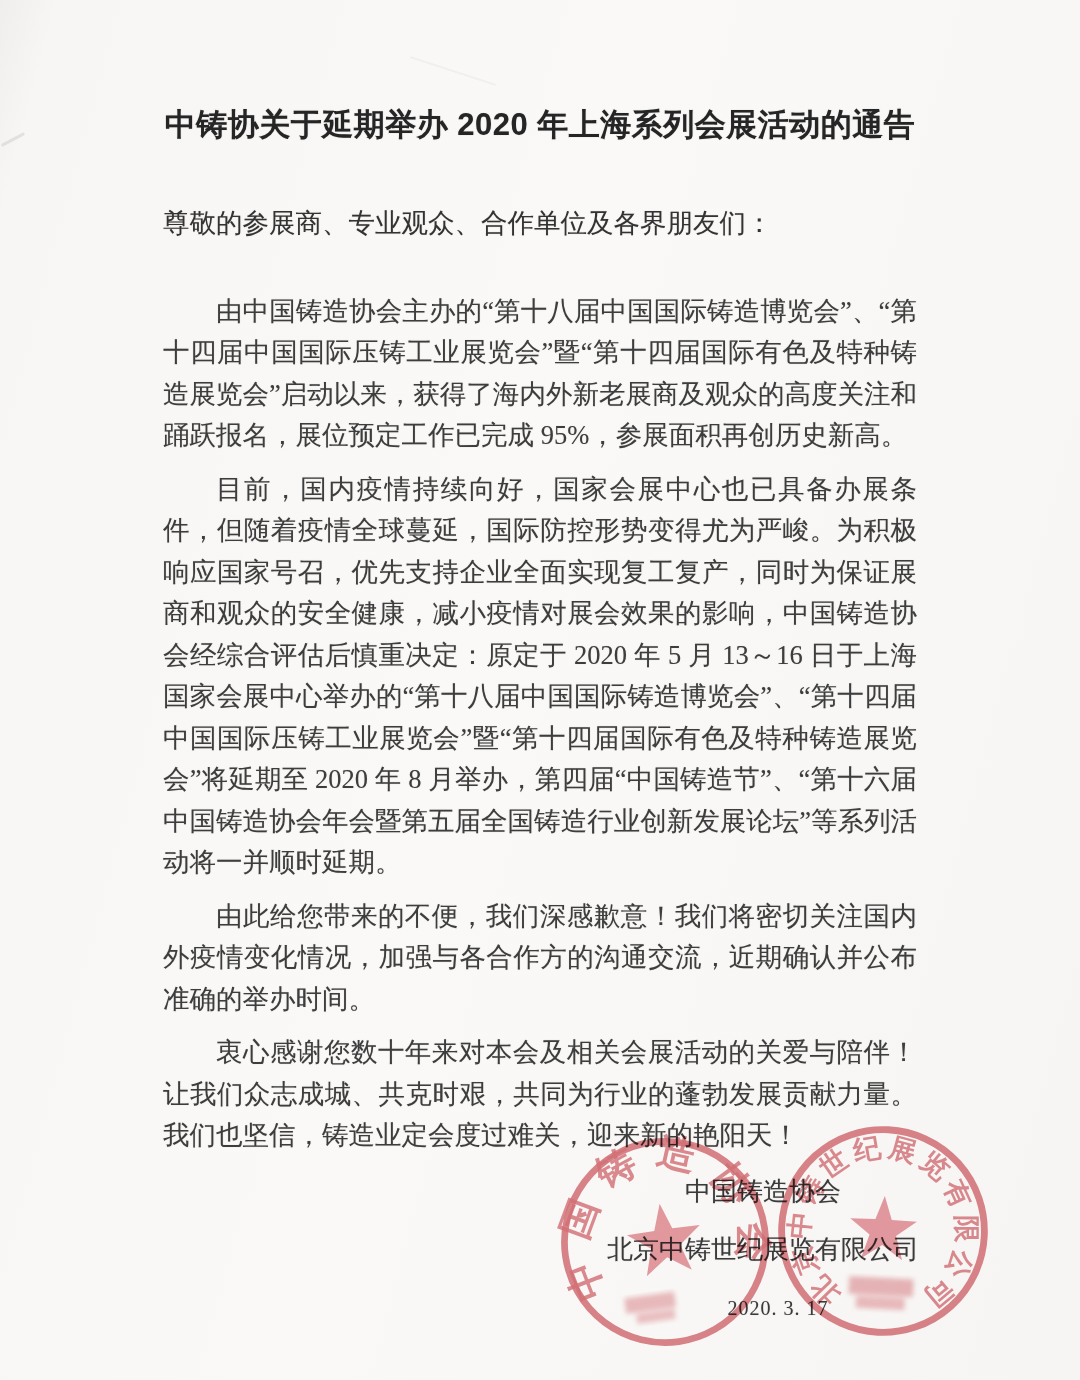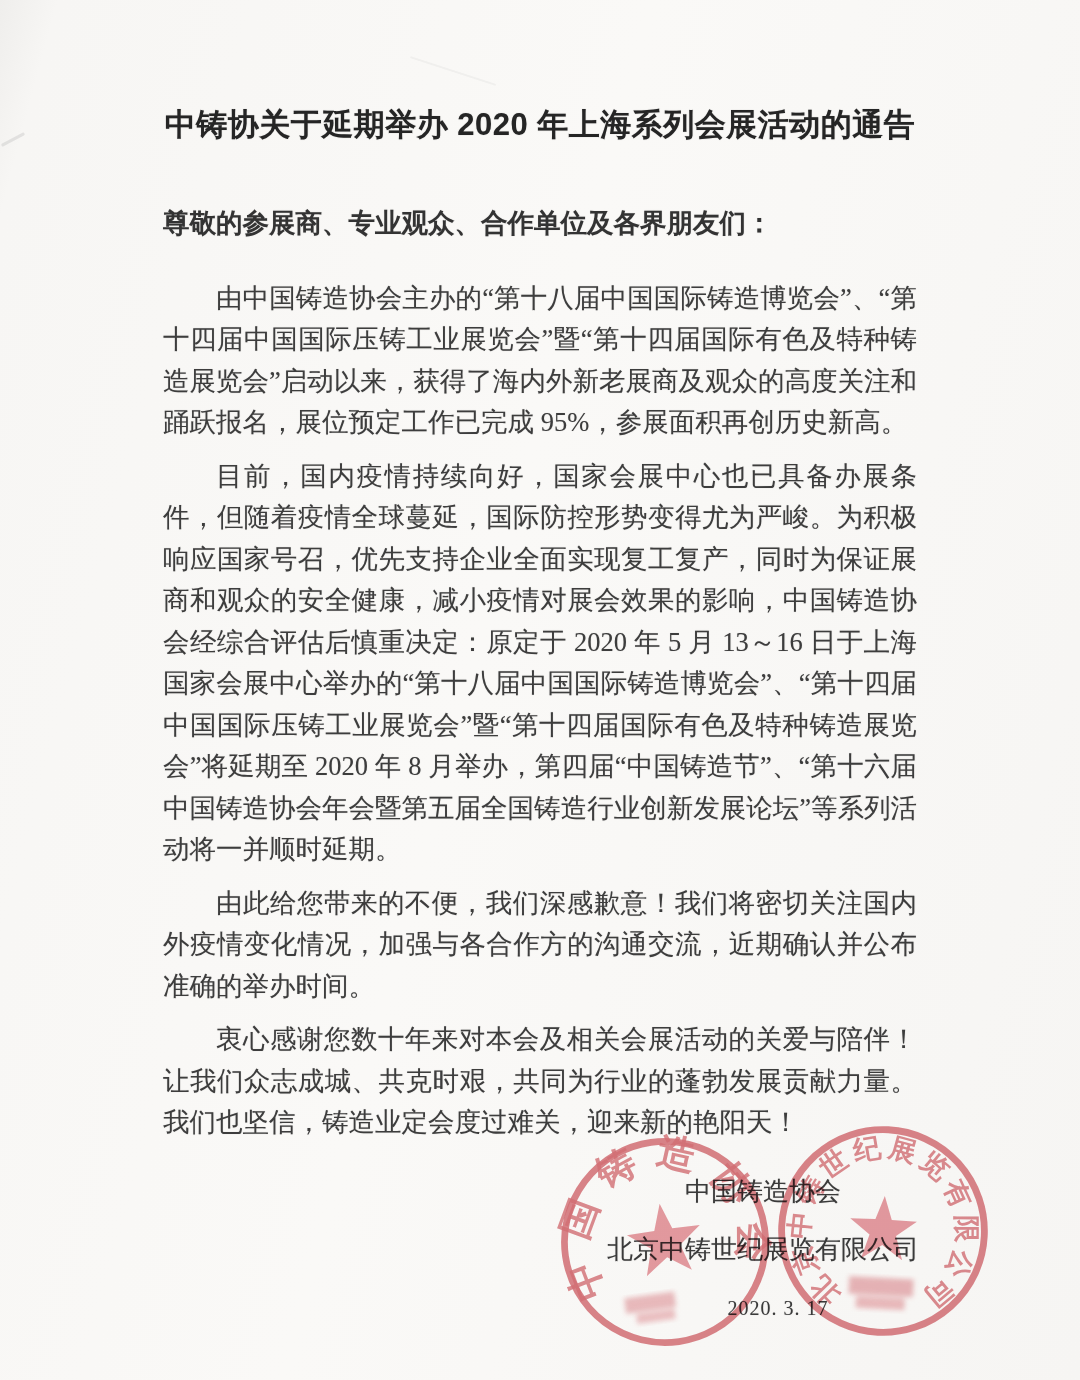--- a/index.html
+++ b/index.html
@@ -29,23 +29,23 @@
   .content{
     position:absolute;top:203px;left:163px;width:754px;
     color:#3d3d3d;
     font-size:26.5px;
     line-height:41.5px;
     text-align:justify;
     word-break:break-all;
     text-shadow:0 0 1px rgba(70,70,70,.3);
   }
   .salutation{
-    font-weight:bold;
+    font-weight:normal;
     color:#333;
-    margin:0 0 33px 0;
+    margin:0 0 46px 0;
   }
   .para{
     margin:8px 0 12px 0;
     text-indent:2em;
   }
   .sig-line{
     position:absolute;
     text-align:center;
     color:#3a3a3a;
     text-shadow:0 0 1px rgba(70,70,70,.3);

